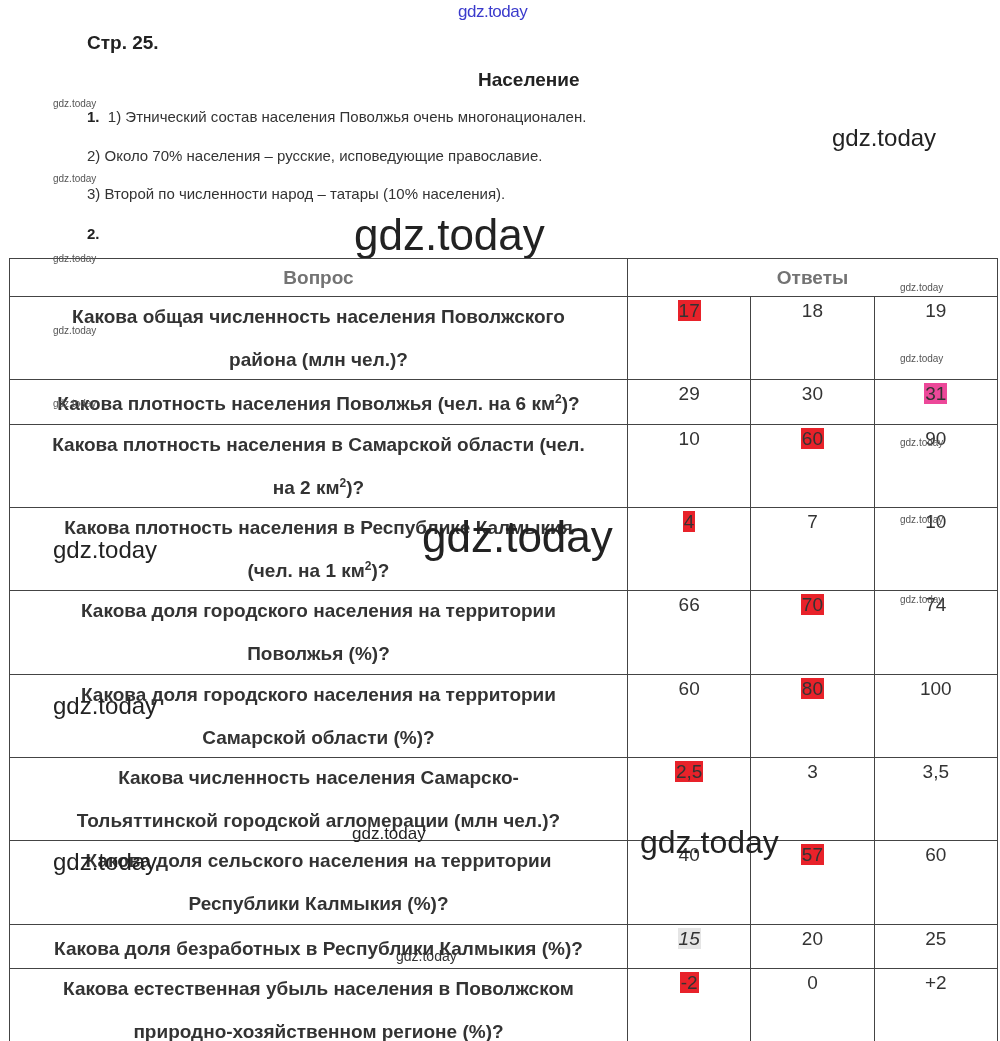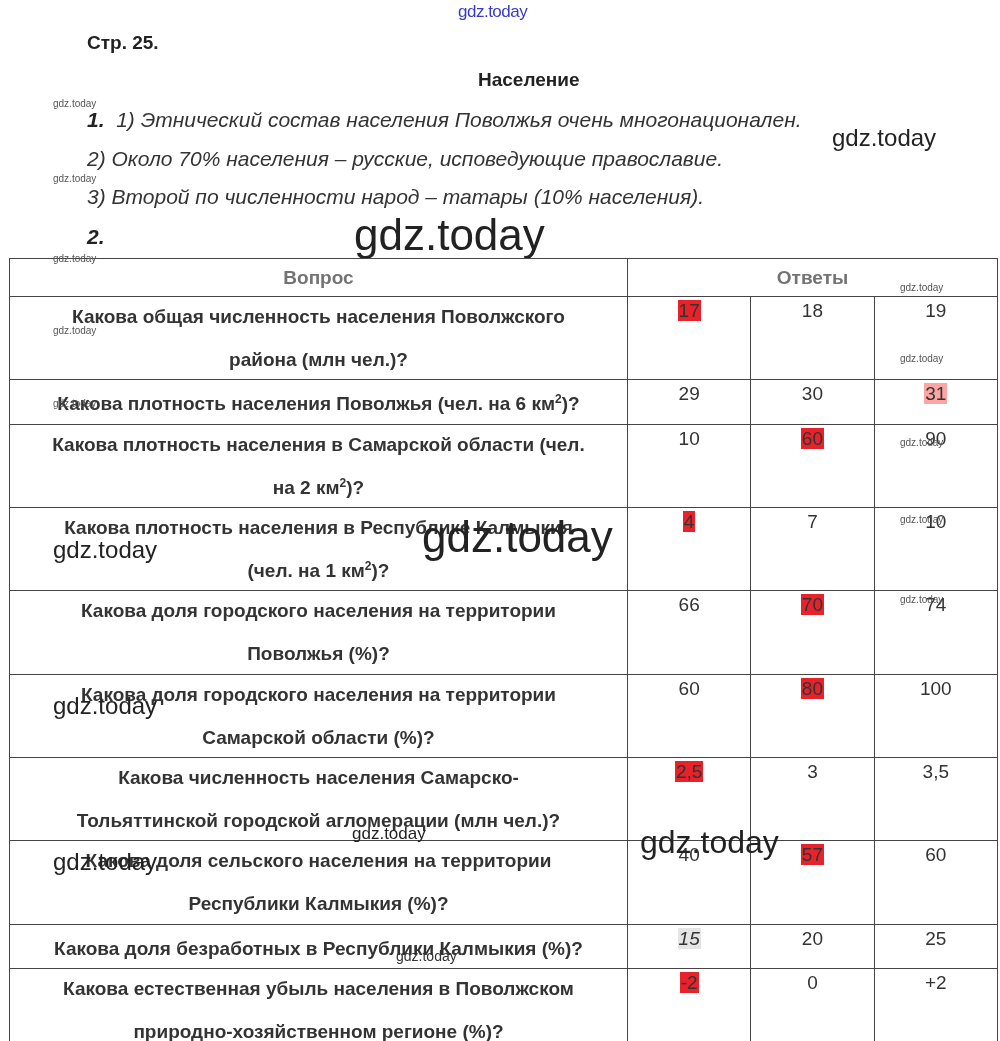--- a/index.html
+++ b/index.html
@@ -2,21 +2,21 @@
 <html><head>
 <meta charset="utf-8">
 <style>
   html, body { margin:0; padding:0; background:#fff; }
   body { width:1000px; height:1041px; position:relative; overflow:hidden;
          font-family:"Liberation Sans", sans-serif; color:#333; }
   .abs { position:absolute; }
   .top-wm { left:458px; top:2px; font-size:17px; color:#3a3acc; letter-spacing:-0.5px; }
   .page-num { left:87px; top:32px; font-size:19px; font-weight:bold; color:#222; }
   .section-title { left:478px; top:69px; font-size:19px; font-weight:bold; color:#222; }
-  .line { font-size:21px; color:#333;font-style:italic; }
+  .line { font-size:15px; color:#333; }
   .num { font-weight:bold; color:#222; }
   .wm-small { font-size:10px; color:#555; }
   .wm-mid { font-size:24px; color:#222; }
   .wm-big { font-size:44px; color:#222; }
   table { position:absolute; left:9px; top:258px; border-collapse:collapse; width:989px; }
   td, th { border:1px solid #444; text-align:center; vertical-align:top; font-size:19px; color:#333; padding:0; }
   th { font-weight:bold; color:#737373; height:37px; vertical-align:middle; }
   td.q { width:609px; line-height:39px; padding:0 8px;font-weight:bold; }
   td.a { width:124px; padding-top:3px; }
   .hl { background:#e8222a; color:#333; padding:0 1px; }
@@ -52,21 +52,21 @@
       <tr style="height: 77px;">
         <td class="q"><span>Какова общая численность населения Поволжского</span><br><span>района (млн чел.)?</span><sup></sup><span></span></td>
         <td class="a"><span class="hl" style="background: rgb(232, 34, 42);">17</span></td>
         <td class="a"><span>18</span></td>
         <td class="a"><span>19</span></td>
       </tr>
       <tr style="height: 39px;">
         <td class="q"><span>Какова плотность населения Поволжья (чел. на 6 км</span><span></span><sup>2</sup><span>)?</span></td>
         <td class="a"><span>29</span></td>
         <td class="a"><span>30</span></td>
-        <td class="a"><span class="hl" style="background: #fca5a5;">31</span></td>
+        <td class="a"><span class="hl" style="background: #ec4899;">31</span></td>
       </tr>
       <tr style="height: 78px;">
         <td class="q"><span>Какова плотность населения в Самарской области (чел.</span><br><span>на 2 км</span><sup>2</sup><span>)?</span></td>
         <td class="a"><span>10</span></td>
         <td class="a"><span class="hl" style="background: rgb(232, 34, 42);">60</span></td>
         <td class="a"><span>90</span></td>
       </tr>
       <tr style="height: 78px;">
         <td class="q"><span>Какова плотность населения в Республике Калмыкия</span><br><span>(чел. на 1 км</span><sup>2</sup><span>)?</span></td>
         <td class="a"><span class="hl" style="background: rgb(232, 34, 42);">4</span></td>

